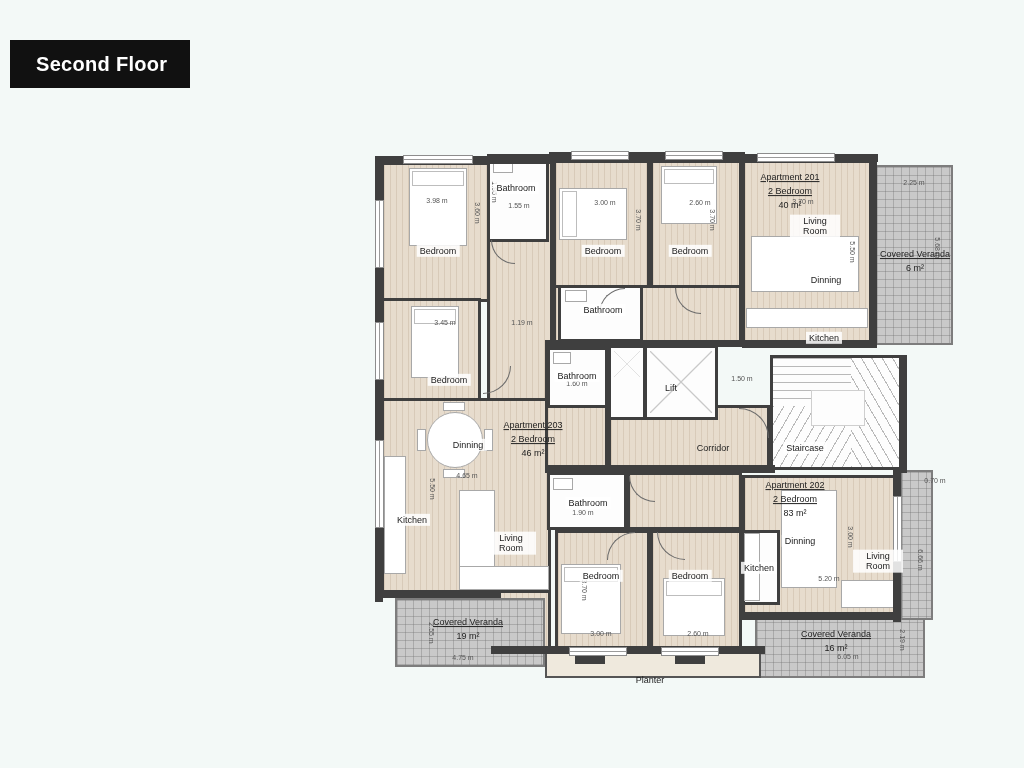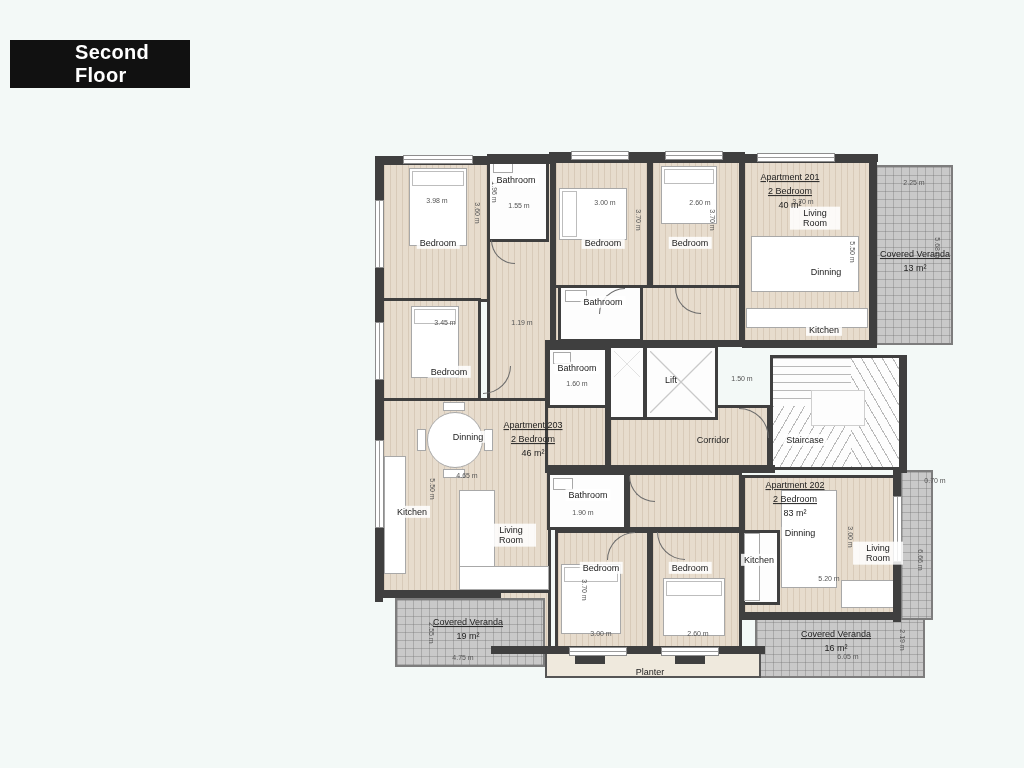--- a/index.html
+++ b/index.html
@@ -1,20 +1,20 @@
 <!DOCTYPE html>
 <html><head>
 <meta charset="utf-8">
 <style>
   html,body{margin:0;padding:0;}
   body{width:1024px;height:768px;overflow:hidden;background:#f3f9f7;font-family:"Liberation Sans",sans-serif;position:relative;}
 
   .floor-badge{position:absolute;left:10px;top:40px;width:180px;height:48px;background:#111;color:#fff;
     display:flex;align-items:center;padding-left:26px;box-sizing:border-box;}
-  .floor-badge span{font-size:20px;font-weight:bold;letter-spacing:.3px;margin-left:39px;}
+  .floor-badge span{font-size:20px;font-weight:bold;letter-spacing:.3px;}
 
   .plan{position:absolute;left:375px;top:140px;width:585px;height:545px;}
 
   .floor,.white-room{position:absolute;box-sizing:border-box;border:3px solid #3f3f3f;z-index:1;}
   .floor{background:repeating-linear-gradient(90deg,rgba(178,156,132,.28) 0 1px,transparent 1px 6px),#e7dccd;}
   .white-room{background:#fdfdfd;z-index:2;}
 
   .veranda{position:absolute;box-sizing:border-box;border:2px solid #7d7d7d;z-index:1;background-color:#c9c9c9;
     background-image:repeating-linear-gradient(to right,rgba(110,110,110,.35) 0 1px,transparent 1px 8px),
                      repeating-linear-gradient(to bottom,rgba(110,110,110,.35) 0 1px,transparent 1px 8px);}
@@ -28,21 +28,21 @@
 
   .door{position:absolute;z-index:4;border-left:1px solid #6b6b6b;border-bottom:1px solid #6b6b6b;
     border-bottom-left-radius:100%;box-sizing:border-box;}
   .winh{position:absolute;z-index:3;background:linear-gradient(to bottom,#fff 40%,#9a9a9a 40% 60%,#fff 60%);border:1px solid #8d8d8d;box-sizing:border-box;}
   .winv{position:absolute;z-index:3;background:linear-gradient(to right,#fff 40%,#9a9a9a 40% 60%,#fff 60%);border:1px solid #8d8d8d;box-sizing:border-box;}
 
   .stair-stripes{position:absolute;z-index:1;}
   .lift-x{position:absolute;inset:3px;z-index:1;}
 
   .rlabel{position:absolute;transform:translate(-50%,-50%);font-size:9px;line-height:1.15;color:#222;
-    background:rgba(255,255,255,.85);padding:1px 3px;white-space:nowrap;z-index:6;}
+    background:rgba(255,255,255,.85);padding:1px 3px;white-space:nowrap;z-index:6;margin-top:8px;}
   .rlabel.wrap{white-space:normal;width:44px;text-align:center;}
   .rlabel.plain{background:transparent;}
 
   .alabel,.vlabel{position:absolute;transform:translate(-50%,-50%);display:flex;flex-direction:column;align-items:center;
     font-size:9px;line-height:1.55;color:#222;z-index:6;white-space:nowrap;text-align:center;}
   .alabel .u,.vlabel .u{text-decoration:underline;}
 
   .dim{position:absolute;transform:translate(-50%,-50%);font-size:7px;color:#555;white-space:nowrap;z-index:5;}
   .dim.v{writing-mode:vertical-rl;transform:translate(-50%,-50%);}
 
@@ -203,21 +203,21 @@
     <span>46 m²</span>
   </div>
   <div class="alabel" style="left:420px;top:360px">
     <span class="u">Apartment 202</span>
     <span class="u">2 Bedroom</span>
     <span>83 m²</span>
   </div>
 
   <div class="vlabel" style="left:540px;top:122px">
     <span class="u">Covered Veranda</span>
-    <span>13 m²</span>
+    <span>6 m²</span>
   </div>
   <div class="vlabel" style="left:93px;top:490px">
     <span class="u">Covered Veranda</span>
     <span>19 m²</span>
   </div>
   <div class="vlabel" style="left:461px;top:502px">
     <span class="u">Covered Veranda</span>
     <span>16 m²</span>
   </div>
 

